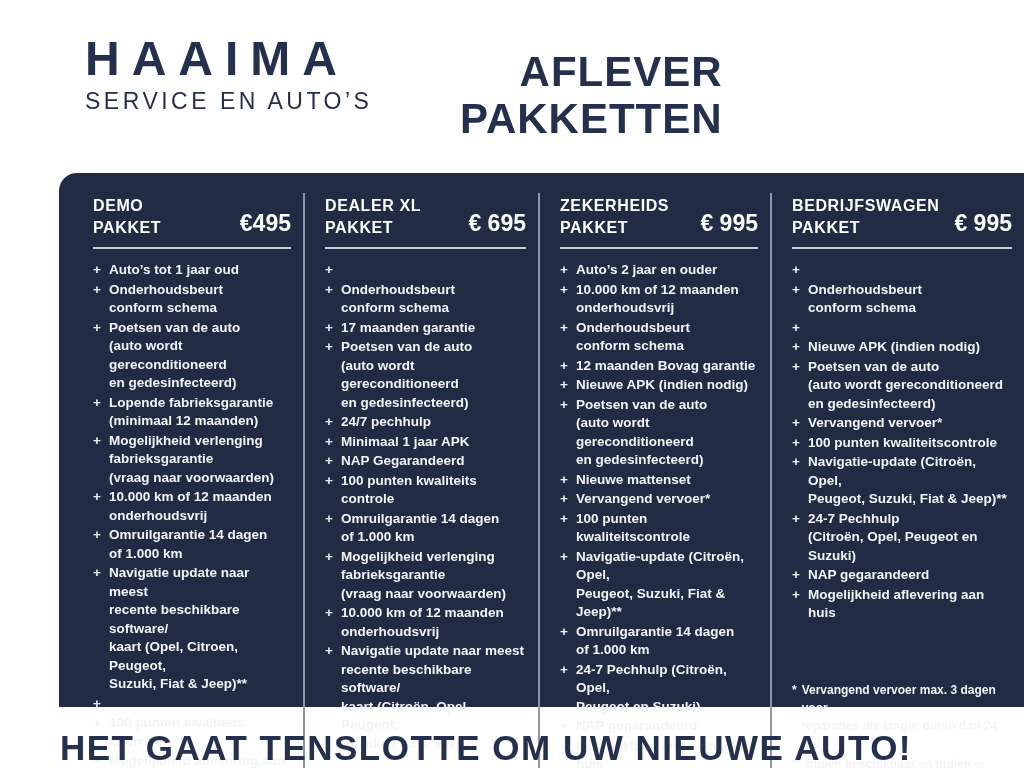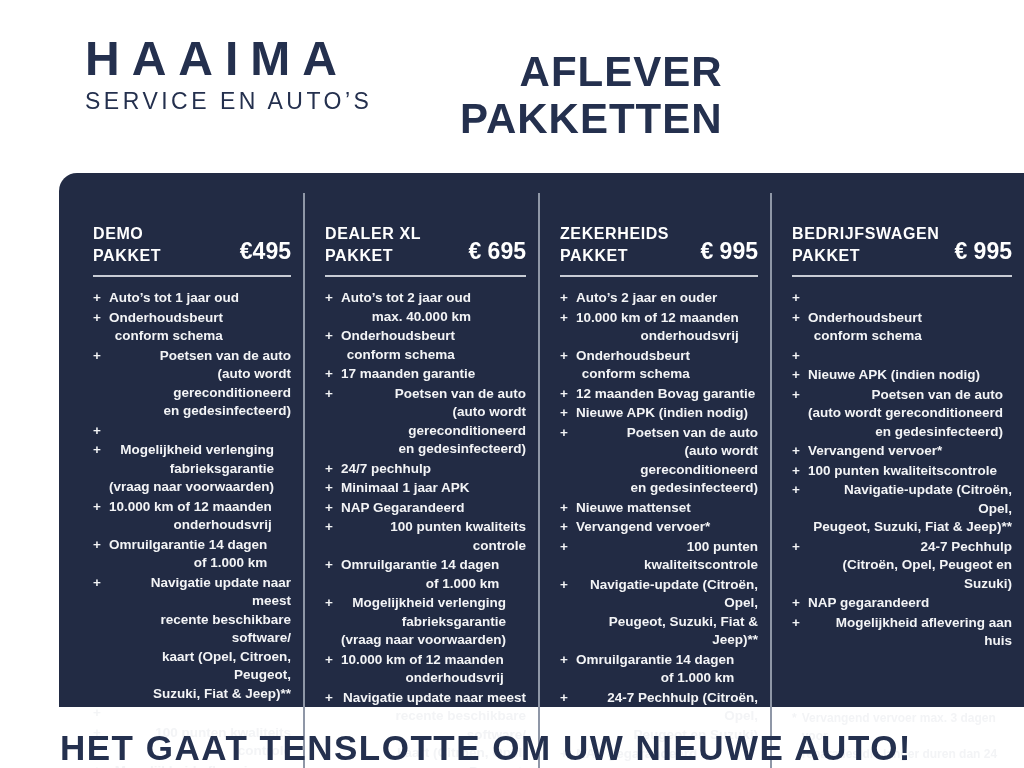--- a/index.html
+++ b/index.html
@@ -42,37 +42,37 @@
     color:var(--text-light);
   }
   .package{padding:2px 12px 0 20px;}
   .package:first-child{padding-left:34px;}
   .package + .package{border-left:2px solid var(--divider);}
   .pkg-head{
     display:flex;justify-content:space-between;align-items:flex-end;
   }
   .pkg-title{
     font-size:16px;font-weight:bold;letter-spacing:0.6px;
-    line-height:1.35;white-space:pre-line;color:#fff;margin-top:28px;
+    line-height:1.35;white-space:pre-line;color:#fff;
   }
   .pkg-price{
     font-size:23px;font-weight:bold;color:#fff;
     white-space:nowrap;padding-bottom:1px;
   }
   .pkg-rule{
     border:none;border-top:2px solid var(--rule);
     margin:9px 0 12px 0;
   }
   .item{
     display:flex;gap:8px;
     font-size:13.5px;font-weight:bold;line-height:18.5px;
     margin-bottom:1px;
   }
   .item-marker{flex:0 0 auto;}
-  .item-text{white-space:pre-line;text-align:right;}
+  .item-text{white-space:pre-line;}
   .footnotes{margin-top:58px;}
   .footnote{
     display:flex;gap:5px;
     font-size:12px;font-weight:bold;line-height:18px;
     margin-bottom:2px;
   }
   .footnote-marker{flex:0 0 auto;}
   .footnote-text{white-space:pre-line;}
   .tagline{
     position:absolute;left:60px;top:728px;
@@ -111,20 +111,22 @@
 conform schema</span>
         </div>
         <div class="item">
           <span class="item-marker">+</span>
           <span class="item-text">Poetsen van de auto
 (auto wordt gereconditioneerd
 en gedesinfecteerd)</span>
         </div>
         <div class="item">
           <span class="item-marker">+</span>
+          <span class="item-text">Lopende fabrieksgarantie
+(minimaal 12 maanden)</span>
         </div>
         <div class="item">
           <span class="item-marker">+</span>
           <span class="item-text">Mogelijkheid verlenging
 fabrieksgarantie
 (vraag naar voorwaarden)</span>
         </div>
         <div class="item">
           <span class="item-marker">+</span>
           <span class="item-text">10.000 km of 12 maanden
@@ -160,22 +162,20 @@
   <div class="package">
     <div class="pkg-head">
       <div class="pkg-title">DEALER XL
 PAKKET</div>
       <div class="pkg-price">€ 695</div>
     </div>
     <hr class="pkg-rule">
     <div class="pkg-items">
         <div class="item">
           <span class="item-marker">+</span>
-          <span class="item-text">Auto’s tot 2 jaar oud
-max. 40.000 km</span>
         </div>
         <div class="item">
           <span class="item-marker">+</span>
           <span class="item-text">Onderhoudsbeurt
 conform schema</span>
         </div>
         <div class="item">
           <span class="item-marker">+</span>
           <span class="item-text">17 maanden garantie</span>
         </div>

